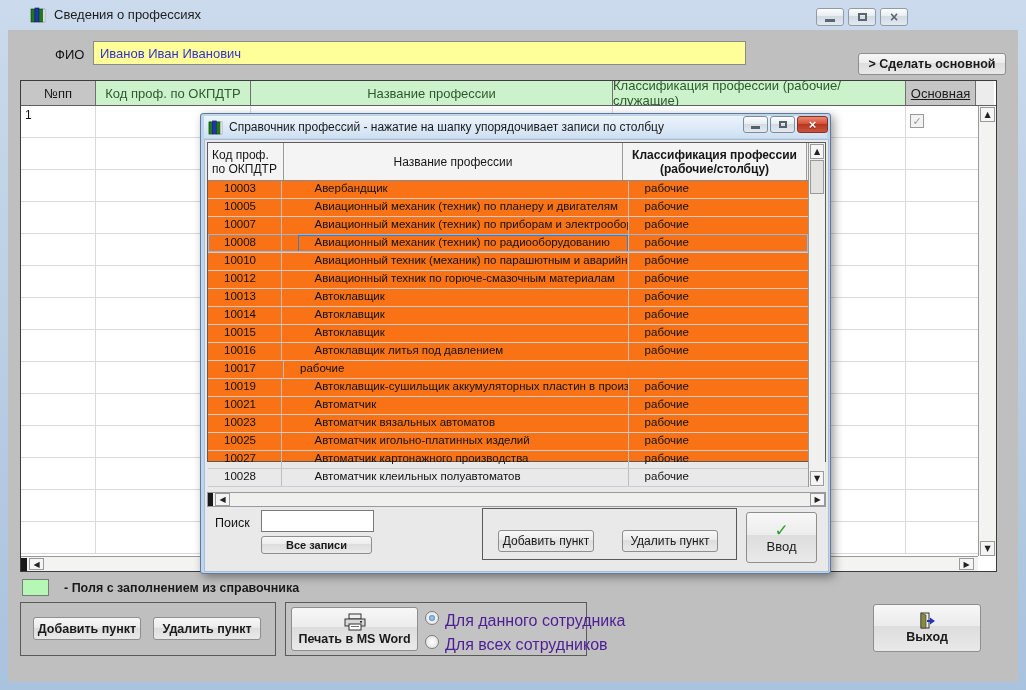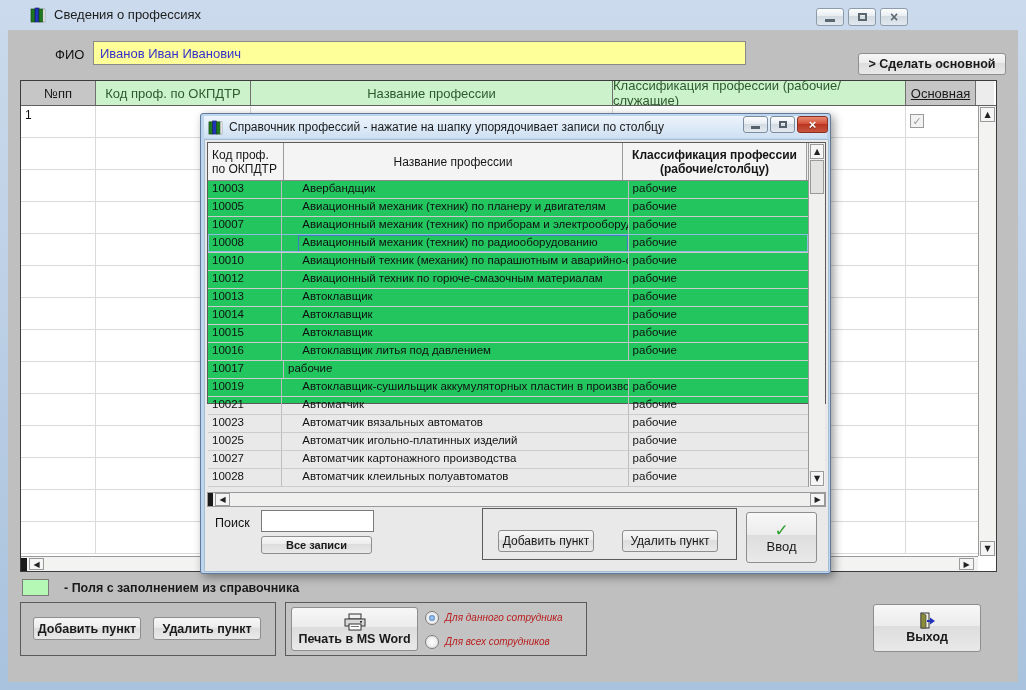--- a/index.html
+++ b/index.html
@@ -63,51 +63,51 @@
   .legend-text { position:absolute; left:56px; top:551px; font-size:12.5px; font-weight:bold; color:#1a1a1a; }
   .group1 { position:absolute; left:12px; top:572px; width:256px; height:54px; border:1px solid #5a5a5a; }
   .g1-add { position:absolute; left:25px; top:587px; width:108px; height:23px; }
   .g1-del { position:absolute; left:145px; top:587px; width:108px; height:23px; }
   .group2 { position:absolute; left:277px; top:572px; width:302px; height:54px; border:1px solid #5a5a5a; background:#c3c3c3; }
   .print-btn { position:absolute; left:283px; top:577px; width:127px; height:44px; flex-direction:column; gap:1px; }
   .radio { position:absolute; width:14px; height:14px; border-radius:50%; border:1px solid #7e7e7e;
            background:radial-gradient(#ffffff,#dcdcdc); }
   .radio.sel::after { content:''; position:absolute; left:3px; top:3px; width:6px; height:6px; border-radius:50%;
            background:radial-gradient(#9cc8f0 20%,#2b62ad); }
-  .radio-label { position:absolute; font-size:10px; color:#b91c1c;font-style:italic; }
+  .radio-label { position:absolute; font-size:16px; color:#4c1d95; }
   .exit-btn { position:absolute; left:865px; top:574px; width:108px; height:48px; flex-direction:column; gap:1px; }
 
   
   .dialog { position:absolute; left:192px; top:83px; width:631px; height:461px; background:#bdd6ee;
             border:1px solid #61799a; border-radius:3px; box-shadow:3px 3px 10px rgba(0,0,0,.4); z-index:10; }
   .dlg-titlebar { position:absolute; left:3px; top:2px; right:3px; height:22px;
             background:linear-gradient(#ecf4fc,#cfe0f2); display:flex; align-items:center; }
   .dlg-title-icon { width:15px; height:15px; margin-left:4px; }
   .dlg-title-text { font-size:12px; color:#1a1a1a; margin-left:6px; white-space:nowrap; }
   .dlg-btns { position:absolute; right:2px; top:2px; display:flex; gap:2px; }
   .dbtn { width:25px; height:17px; border:1px solid #7d8da0; border-radius:3px;
           background:linear-gradient(#fdfdfd,#e8edf2 45%,#d2dae2 46%,#e3e9ef);
           display:flex; align-items:center; justify-content:center; }
   .dbtn .dash{ width:9px; height:3px; background:#55606c; margin-top:5px; }
   .dbtn .box{ width:8px; height:7px; border:2px solid #55606c; }
   .dbtn.close { width:31px; background:linear-gradient(#e98a73,#d4523a 45%,#b83420 46%,#c8553e);
           border-color:#8c2f1f; }
   .dbtn.close .x { color:#fff; font-weight:bold; font-size:13px; line-height:11px; text-shadow:0 1px 1px rgba(0,0,0,.4); }
   .dlg-body { position:absolute; left:3px; top:25px; width:625px; height:433px; background:#e9e9e9; border:1px solid #a8bed4; }
 
-  .dgrid { position:absolute; left:2px; top:2px; width:619px; height:262px; background:#22c55e; border:1px solid #5a5a5a; }
+  .dgrid { position:absolute; left:2px; top:2px; width:619px; height:320px; background:#f97316; border:1px solid #5a5a5a; }
   .dghead { display:flex; height:38px; border-bottom:1px solid #8a8a8a; background:#f4f4f4; }
   .dgh { border-right:1px solid #9c9c9c; font-size:12px; color:#161616; display:flex; flex-direction:column; justify-content:center; }
   .dgh.code { width:76px; padding-left:4px; }
   .dgh.name { width:339px; align-items:center; }
   .dgh.cls  { width:184px; align-items:center;font-weight:bold; }
   .dgh.vcol { width:17px; background:#f0f0ee; border-right:none; position:relative; }
   .dgrid-body { position:absolute; left:0; top:38px; width:600px; height:306px; overflow:hidden; }
   .drow { display:flex; height:18px; border-bottom:1px solid #cccccc; position:relative; }
-  .dcell { font-size:11.5px; color:#111; padding:1px 4px 0 4px; white-space:nowrap; overflow:hidden; border-right:1px solid #bdbdbd; }
+  .dcell { font-size:11.5px; color:#111; padding:1px 4px 0 16px; white-space:nowrap; overflow:hidden; border-right:1px solid #bdbdbd; }
   .dcol-code{ width:76px; } .dcol-name{ width:339px;margin-left:16px; } .dcol-class{ width:184px; border-right:none; }
   .drow.selected::after { content:''; position:absolute; inset:-1px 0 0 0; border:1px solid #8fbbe2; pointer-events:none; }
   .drow.selected .focus-cell { box-shadow:inset 0 0 0 1px #3f7fc1; }
   .dvsb { position:absolute; right:0; top:0; width:17px; height:344px; background:#f0f0ee; border-left:1px solid #9a9a9a; }
   .dvsb .sb-btn { width:14px; }
   .dvsb .vthumb { position:absolute; left:1px; top:17px; width:14px; height:34px; background:#e2e2e0; border:1px solid #9a9a9a; }
   .dhsb { position:absolute; left:2px; top:352px; width:619px; height:15px; background:#f0f0ee; border:1px solid #9a9a9a; }
   .dhsb .thumb0 { position:absolute; left:0px; top:0px; width:5px; height:13px; background:#1a1a1a; }
   .dhsb .sb-btn { top:0px; height:13px; }
 

